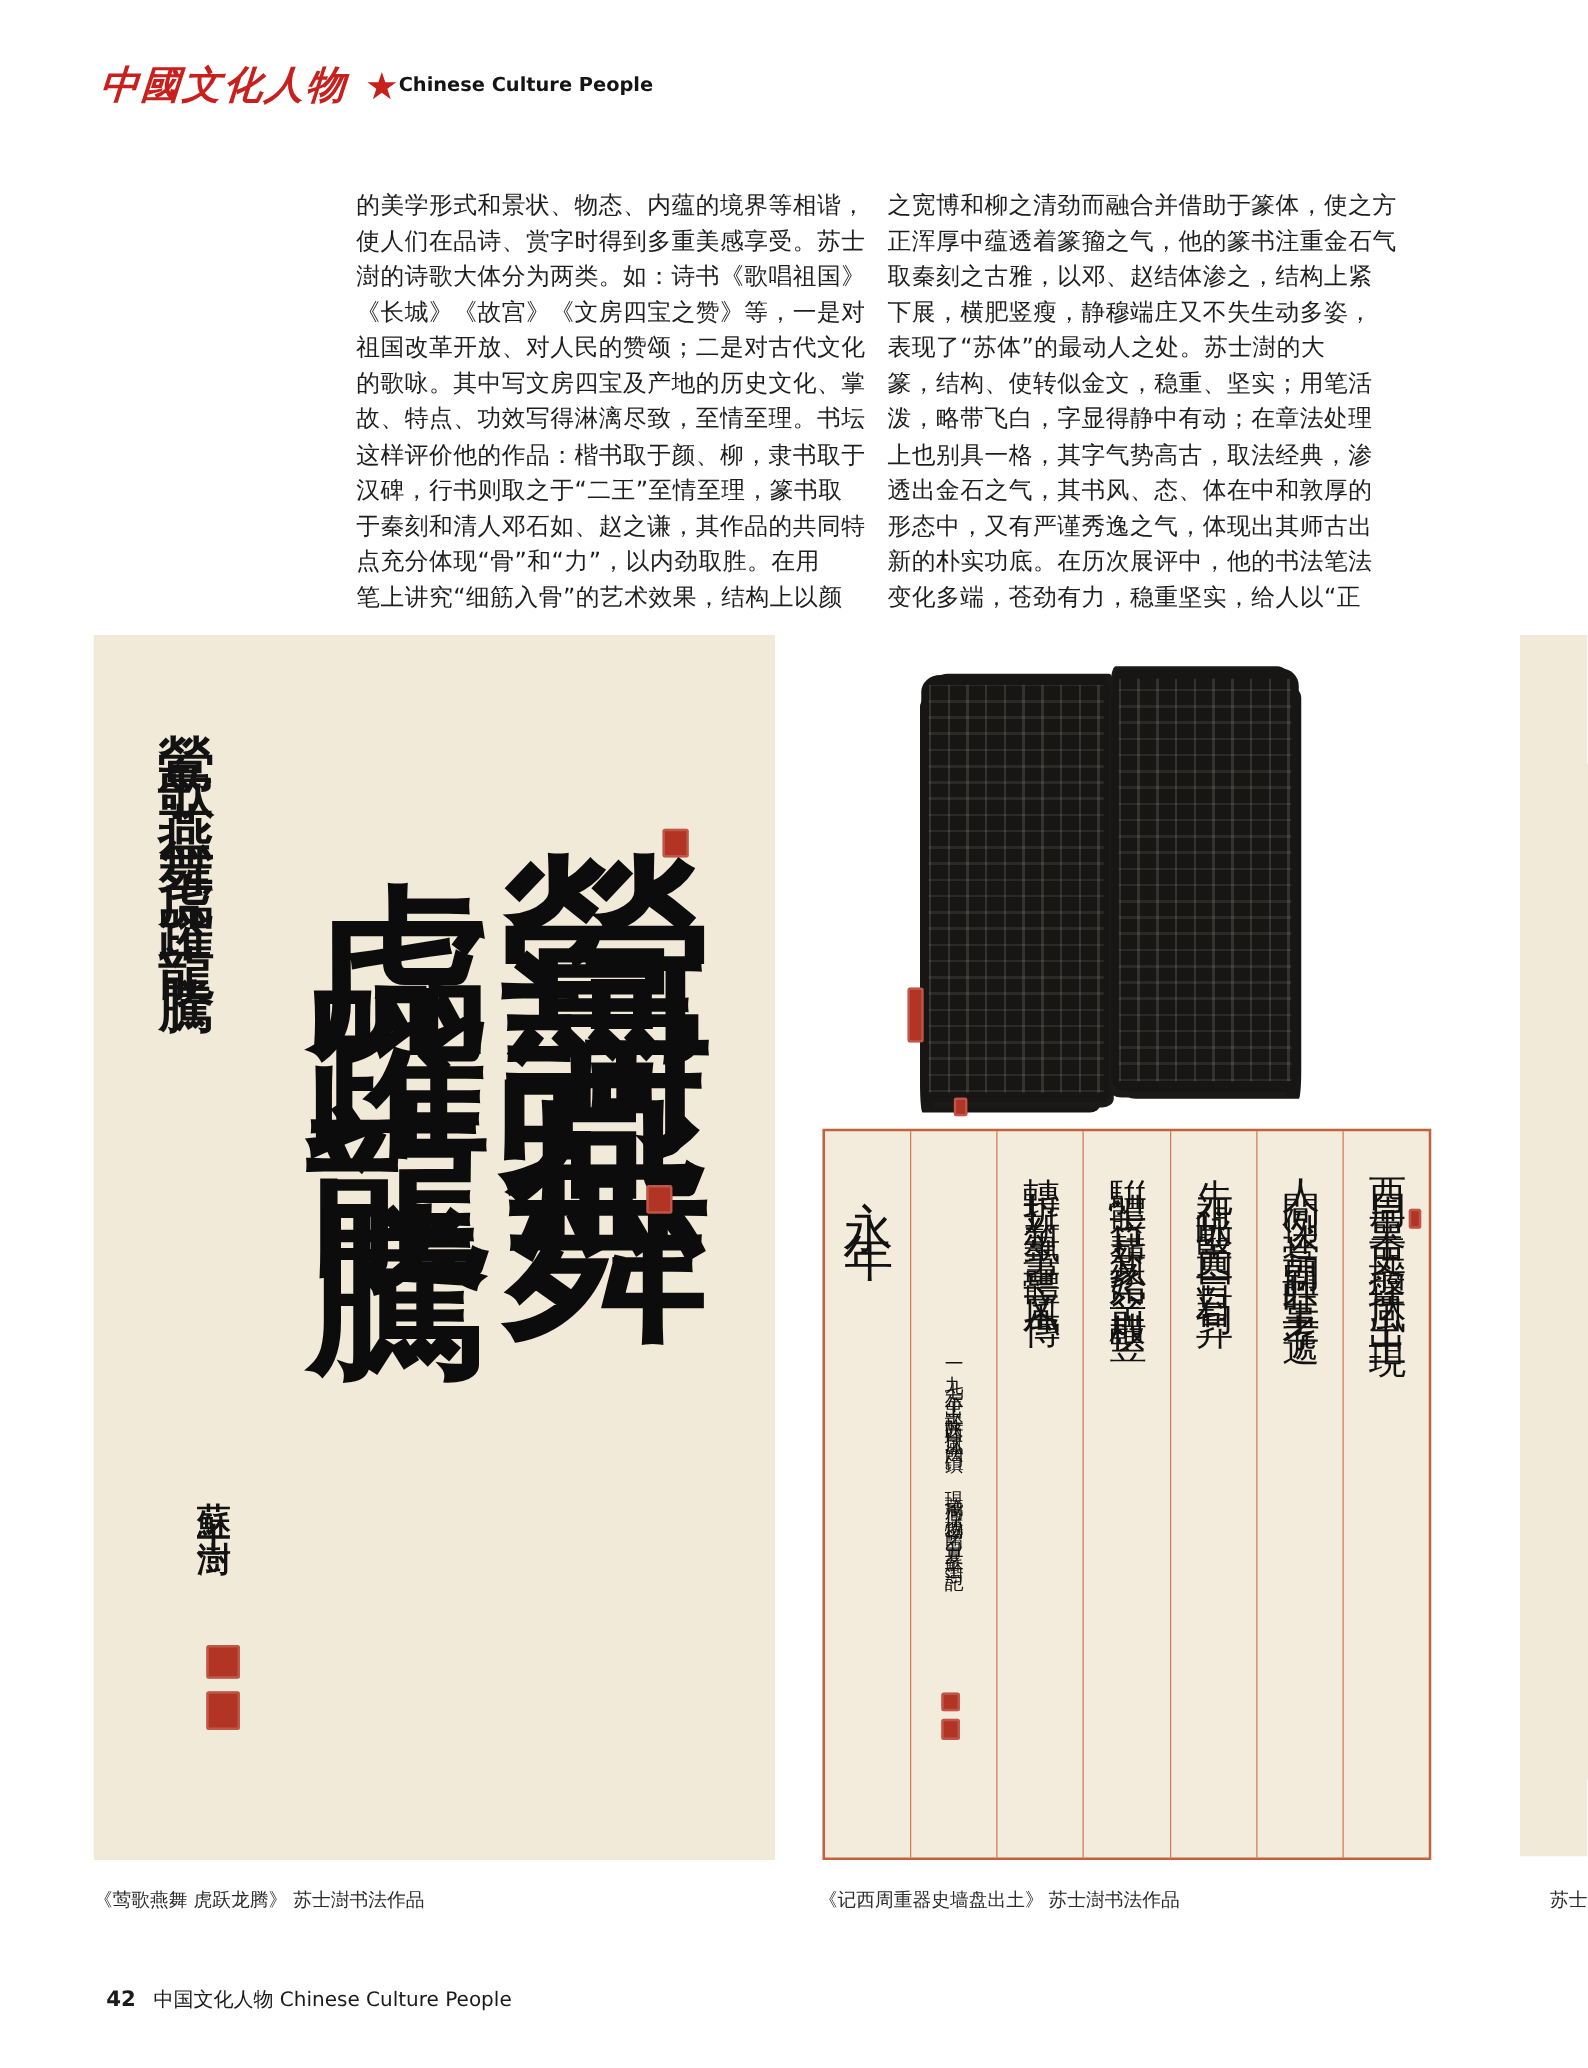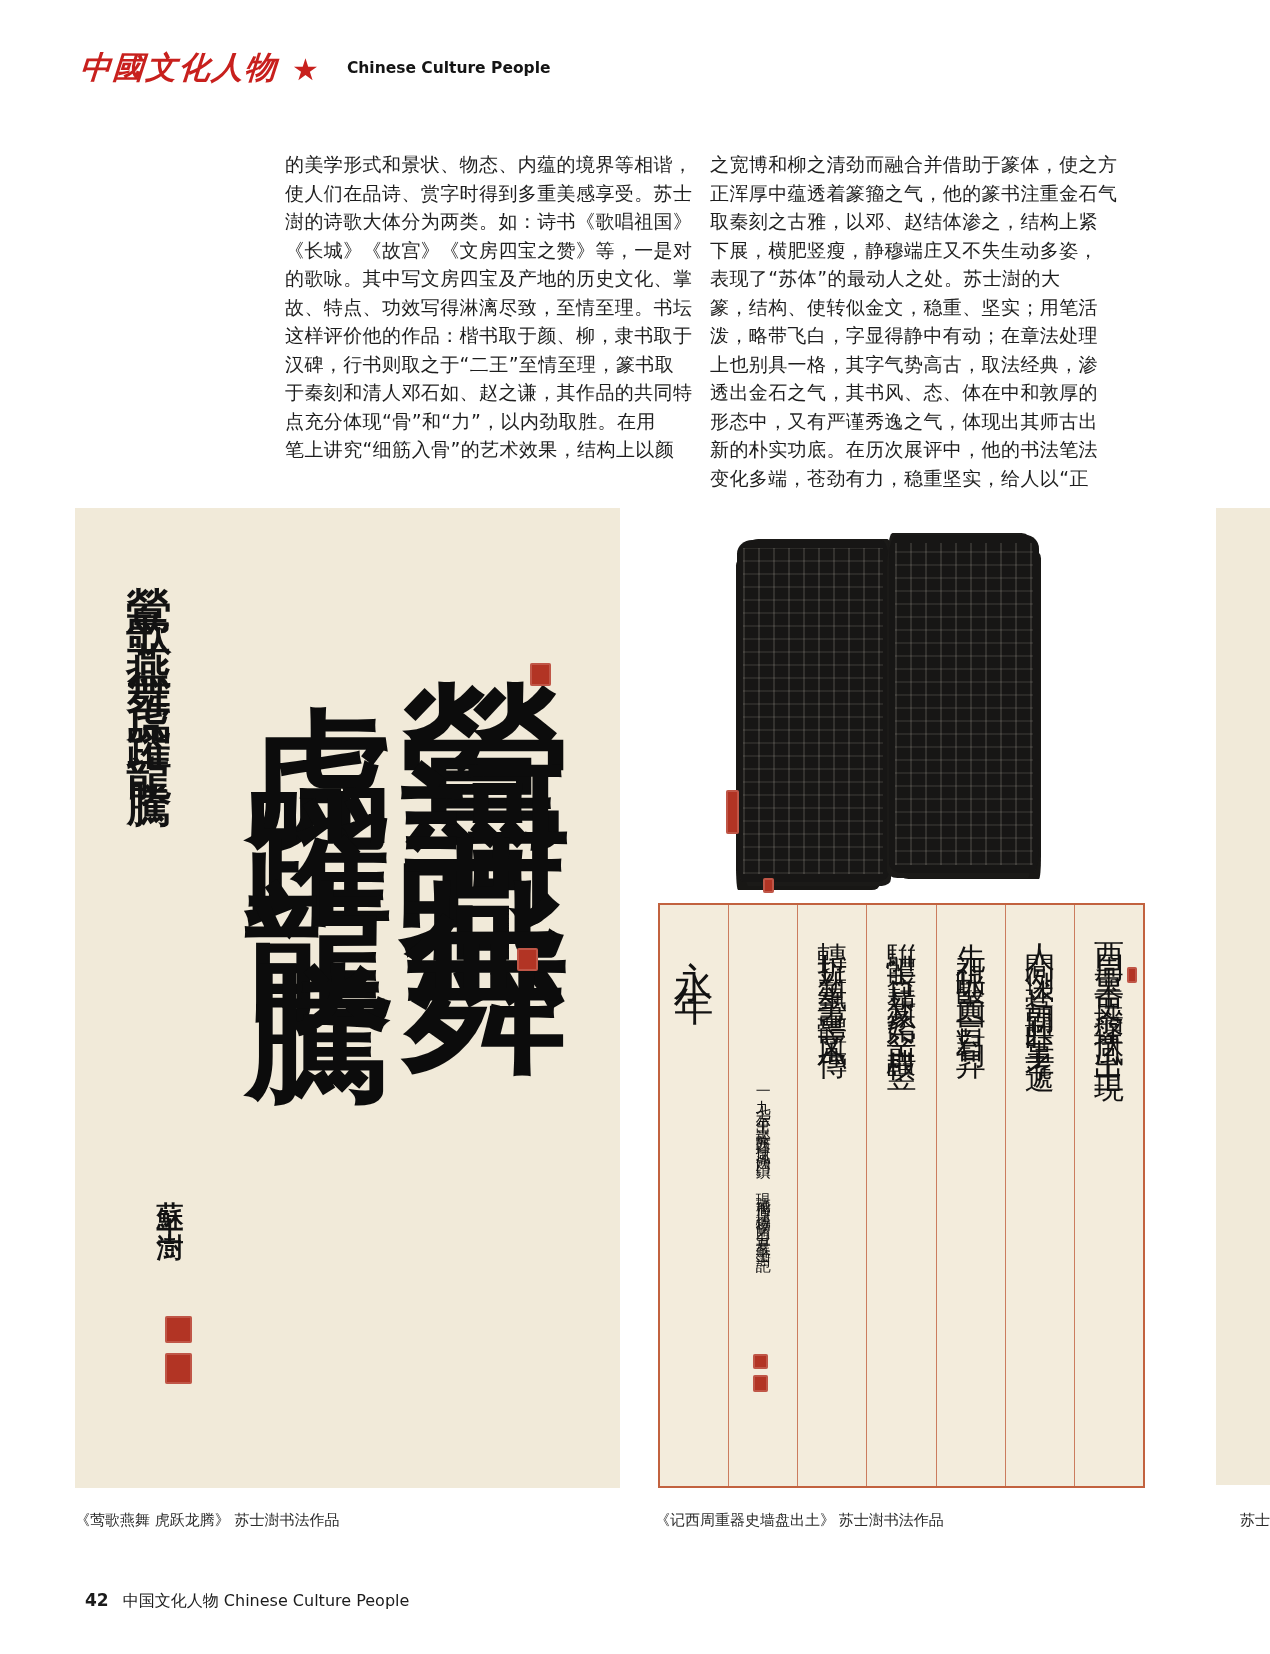--- a/index.html
+++ b/index.html
@@ -13,21 +13,21 @@
   
   .header{position:absolute;left:80px;top:44px;height:48px;display:flex;align-items:center;}
   .logo-cn{
     font-family:"DejaVu Serif","Liberation Serif",serif;
     font-weight:bold;font-style:italic;
     font-size:31px;color:#c8201d;
     transform:skewX(-4deg);
     letter-spacing:2px;white-space:nowrap;
   }
   .logo-star{color:#c8201d;font-size:30px;margin-left:14px;margin-top:2px;}
-  .logo-en{font-size:15.5px;font-weight:bold;color:#141414;margin-left:28px;white-space:nowrap;}
+  .logo-en{font-size:15.5px;font-weight:bold;color:#141414;margin-left:0;white-space:nowrap;}
   
   .col{position:absolute;top:150px;}
   .col-left{left:285px;width:410px;}
   .col-right{left:710px;width:415px;}
   .aline{
     height:28.5px;line-height:28.5px;
     font-size:19px;color:#1e1e1e;
     white-space:nowrap;letter-spacing:0.4px;
   }
   
@@ -86,20 +86,21 @@
   <span class="logo-cn">中國文化人物</span>
   <span class="logo-star">★</span>
   <span class="logo-en">Chinese Culture People</span>
 </div>
 
 <div class="col col-left">
   <div class="aline">的美学形式和景状、物态、内蕴的境界等相谐，</div>
   <div class="aline">使人们在品诗、赏字时得到多重美感享受。苏士</div>
   <div class="aline">澍的诗歌大体分为两类。如：诗书《歌唱祖国》</div>
   <div class="aline">《长城》《故宫》《文房四宝之赞》等，一是对</div>
+  <div class="aline">祖国改革开放、对人民的赞颂；二是对古代文化</div>
   <div class="aline">的歌咏。其中写文房四宝及产地的历史文化、掌</div>
   <div class="aline">故、特点、功效写得淋漓尽致，至情至理。书坛</div>
   <div class="aline">这样评价他的作品：楷书取于颜、柳，隶书取于</div>
   <div class="aline">汉碑，行书则取之于“二王”至情至理，篆书取</div>
   <div class="aline">于秦刻和清人邓石如、赵之谦，其作品的共同特</div>
   <div class="aline">点充分体现“骨”和“力”，以内劲取胜。在用</div>
   <div class="aline">笔上讲究“细筋入骨”的艺术效果，结构上以颜</div>
 </div>
 
 <div class="col col-right">

